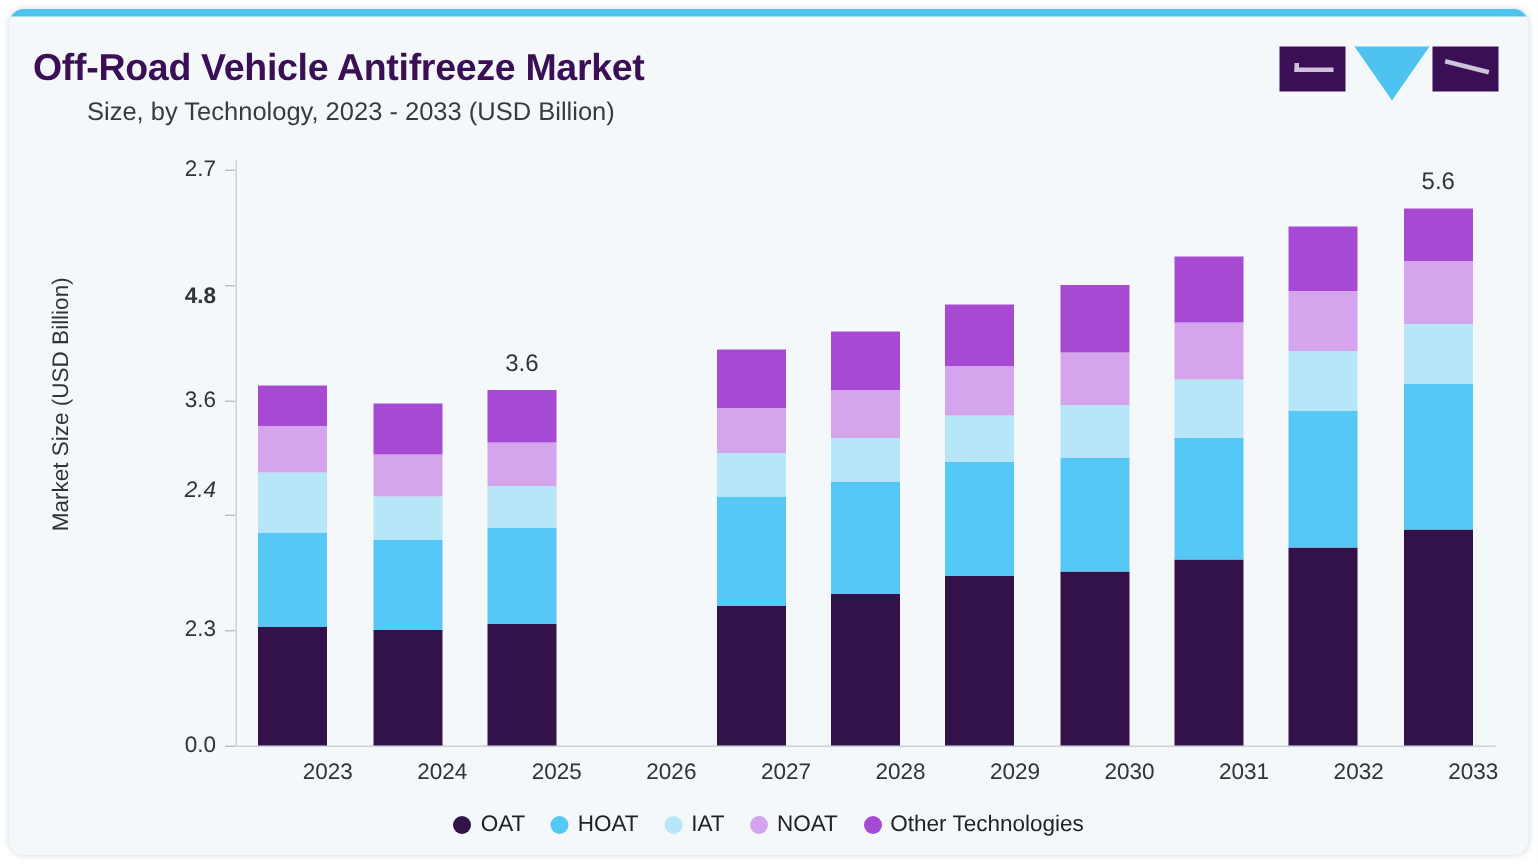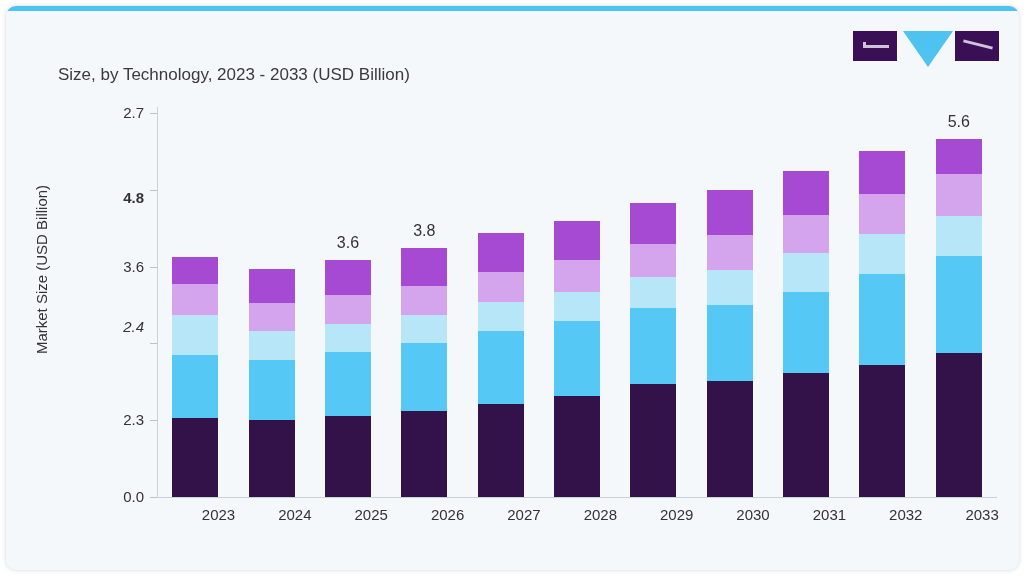--- a/index.html
+++ b/index.html
@@ -227,20 +227,21 @@
     color: #222;
   }
 </style>
 </head>
 <body>
 
 <div class="card">
   <div class="top-accent"></div>
 
   <div class="header">
+    <div class="title">Off-Road Vehicle Antifreeze Market</div>
     <div class="subtitle">Size, by Technology, 2023 - 2033 (USD Billion)</div>
     <div class="logo">
       <div class="logo-marks">
         <div class="logo-g"></div>
         <div class="logo-v"></div>
         <div class="logo-r"></div>
       </div>
     </div>
   </div>
 
@@ -278,28 +279,20 @@
       <div class="x-tick" style="left: 225.545px;">2024</div>
       <div class="bar-group" style="left: 318.909px; top: 107px; height: 384px;">
         <div class="seg" style="top: 302.72px; height: 81.28px; background: rgb(51, 18, 74);"></div>
         <div class="seg" style="top: 239.36px; height: 63.36px; background: rgb(86, 200, 245);"></div>
         <div class="seg" style="top: 210.56px; height: 28.8px; background: rgb(182, 230, 248);"></div>
         <div class="seg" style="top: 182.4px; height: 28.16px; background: rgb(212, 165, 236);"></div>
         <div class="seg" style="top: 146.56px; height: 35.84px; background: rgb(166, 74, 212);"></div>
         <div class="bar-label" style="top: 120.56px;">3.6</div>
       </div>
       <div class="x-tick" style="left: 301.909px;">2025</div>
-      <div class="bar-group" style="left: 395.273px; top: 107px; height: 384px;">
-        <div class="seg" style="top: 297.6px; height: 86.4px; background: rgb(51, 18, 74);"></div>
-        <div class="seg" style="top: 229.76px; height: 67.84px; background: rgb(86, 200, 245);"></div>
-        <div class="seg" style="top: 201.6px; height: 28.16px; background: rgb(182, 230, 248);"></div>
-        <div class="seg" style="top: 172.8px; height: 28.8px; background: rgb(212, 165, 236);"></div>
-        <div class="seg" style="top: 135.04px; height: 37.76px; background: rgb(166, 74, 212);"></div>
-        <div class="bar-label" style="top: 109.04px;">3.8</div>
-      </div>
       <div class="x-tick" style="left: 378.273px;">2026</div>
       <div class="bar-group" style="left: 471.636px; top: 107px; height: 384px;">
         <div class="seg" style="top: 290.56px; height: 93.44px; background: rgb(51, 18, 74);"></div>
         <div class="seg" style="top: 218.24px; height: 72.32px; background: rgb(86, 200, 245);"></div>
         <div class="seg" style="top: 189.44px; height: 28.8px; background: rgb(182, 230, 248);"></div>
         <div class="seg" style="top: 159.36px; height: 30.08px; background: rgb(212, 165, 236);"></div>
         <div class="seg" style="top: 120.32px; height: 39.04px; background: rgb(166, 74, 212);"></div>
       </div>
       <div class="x-tick" style="left: 454.636px;">2027</div>
       <div class="bar-group" style="left: 548px; top: 107px; height: 384px;">
@@ -346,13 +339,35 @@
         <div class="seg" style="top: 240px; height: 144px; background: rgb(51, 18, 74);"></div>
         <div class="seg" style="top: 143.36px; height: 96.64px; background: rgb(86, 200, 245);"></div>
         <div class="seg" style="top: 103.04px; height: 40.32px; background: rgb(182, 230, 248);"></div>
         <div class="seg" style="top: 61.44px; height: 41.6px; background: rgb(212, 165, 236);"></div>
         <div class="seg" style="top: 25.6px; height: 35.84px; background: rgb(166, 74, 212);"></div>
         <div class="bar-label" style="top: -0.4px;">5.6</div>
       </div>
       <div class="x-tick" style="left: 912.818px;">2033</div>
     </div>
 
+  <div class="legend" id="legend">
+      <div class="legend-item">
+        <span class="legend-dot" style="background: rgb(51, 18, 74);"></span>
+        <span class="legend-label">OAT</span>
+      </div>
+      <div class="legend-item">
+        <span class="legend-dot" style="background: rgb(86, 200, 245);"></span>
+        <span class="legend-label">HOAT</span>
+      </div>
+      <div class="legend-item">
+        <span class="legend-dot" style="background: rgb(182, 230, 248);"></span>
+        <span class="legend-label">IAT</span>
+      </div>
+      <div class="legend-item">
+        <span class="legend-dot" style="background: rgb(212, 165, 236);"></span>
+        <span class="legend-label">NOAT</span>
+      </div>
+      <div class="legend-item">
+        <span class="legend-dot" style="background: rgb(166, 74, 212);"></span>
+        <span class="legend-label">Other Technologies</span>
+      </div>
+    </div>
 </div>
 
 </body></html>

